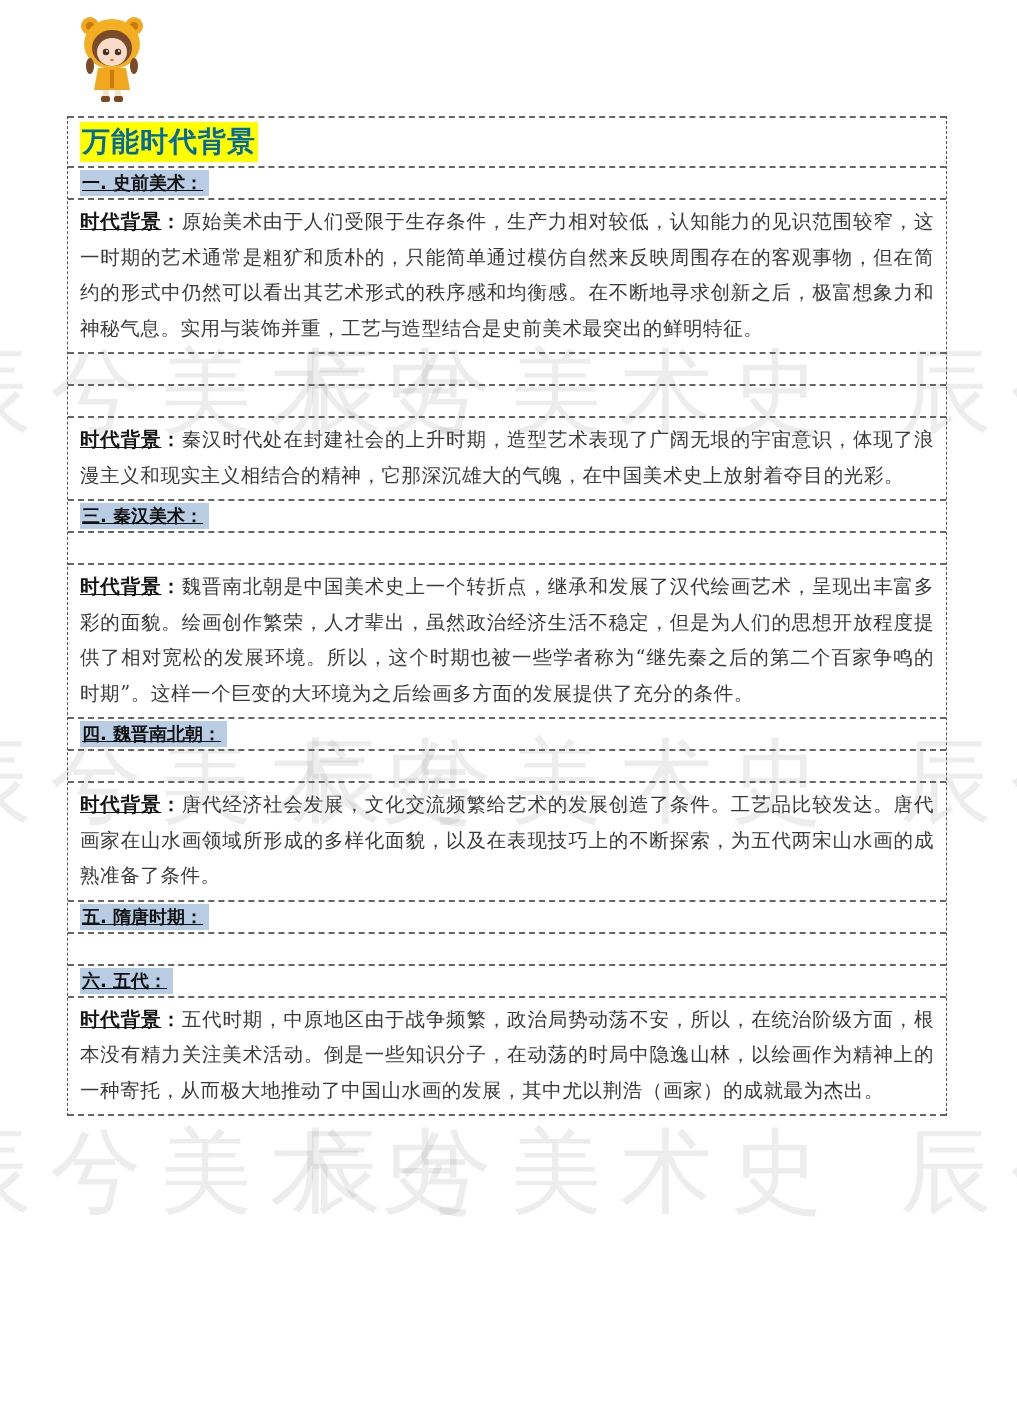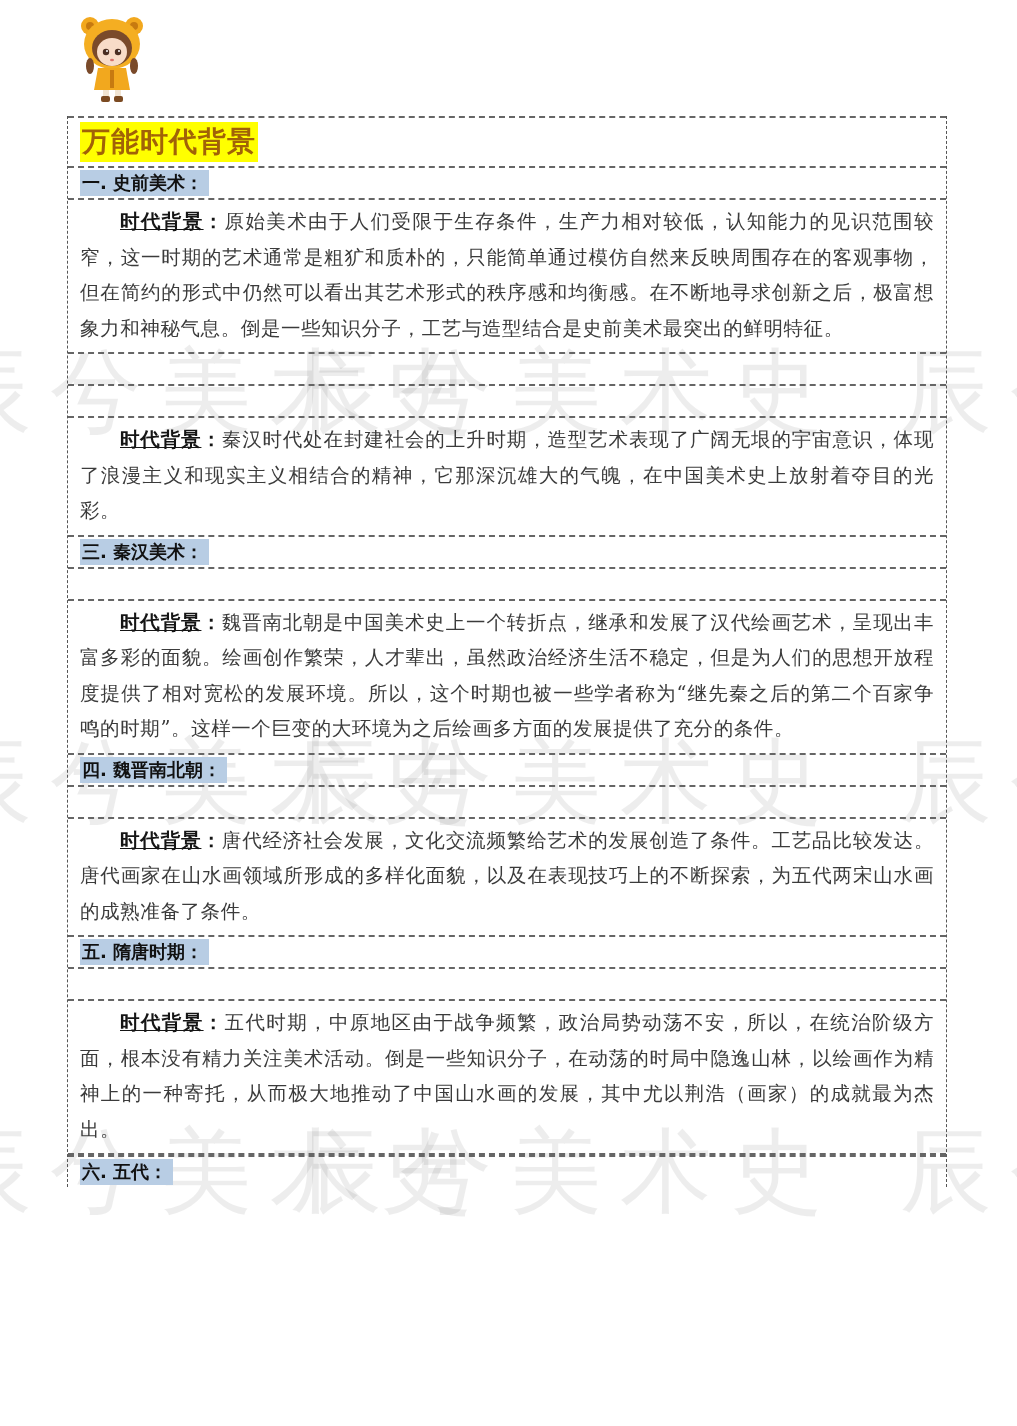--- a/index.html
+++ b/index.html
@@ -23,38 +23,37 @@
       z-index: 1;
     }
     .row {
       border-top: 2px dashed #666;
       padding: 0 12px;
       position: relative;
     }
     .row.last { border-bottom: 2px dashed #666; }
     .title-row { height: 48px; display: flex; align-items: center; }
     .doc-title {
-      background: #ffff00; color: #a16207; font-family: "DejaVu Sans", sans-serif;
+      background: #ffff00; color: #0369a1; font-family: "DejaVu Sans", sans-serif;
       font-size: 28px; font-weight: bold; padding: 2px 2px; line-height: 36px; letter-spacing: 1px;
     }
     .heading-row { height: 30px; display: flex; align-items: center; }
     .section-heading {
       background: #b8cde4; color: #111; font-family: "DejaVu Sans", sans-serif;
-      font-size: 18px; font-weight: bold; padding: 0 6px 0 2px;
+      font-size: 18px; font-weight: bold; text-decoration: underline; padding: 0 6px 0 2px;
       line-height: 26px; letter-spacing: 0px;
     }
     .body-row { padding-top: 4px; padding-bottom: 6px; }
     .body-text {
       font-size: 19.5px; line-height: 35.5px; margin: 0; text-align: justify;
       letter-spacing: 0.6px; color: #3b3b3b;
     }
     .label {
       font-weight: bold; text-decoration: underline; color: #151515;
       font-family: "DejaVu Sans", sans-serif;
-      margin-left: 40px;
     }
     .spacer-row { height: 30px; }
   </style>
 </head>
 <body>
 
 <div class="watermark-layer">
   <div class="wm" style="left:-60px; top:330px;">辰兮美术史</div>
   <div class="wm" style="left:290px; top:330px;">辰兮美术史</div>
   <div class="wm" style="left:900px; top:330px;">辰兮美术史</div>
@@ -101,21 +100,21 @@
 <div class="doc-frame">
 
   <div class="row title-row">
     <span class="doc-title">万能时代背景</span>
   </div>
 
   <div class="row heading-row">
     <span class="section-heading">一. 史前美术：</span>
   </div>
   <div class="row body-row">
-    <p class="body-text"><span class="label">时代背景</span><span class="label-colon" style="font-weight:bold;color:#151515">：</span><span>原始美术由于人们受限于生存条件，生产力相对较低，认知能力的见识范围较窄，这一时期的艺术通常是粗犷和质朴的，只能简单通过模仿自然来反映周围存在的客观事物，但在简约的形式中仍然可以看出其艺术形式的秩序感和均衡感。在不断地寻求创新之后，极富想象力和神秘气息。倒是一些知识分子，工艺与造型结合是史前美术最突出的鲜明特征。</span></p>
+    <p class="body-text"><span class="label">时代背景</span><span class="label-colon" style="font-weight:bold;color:#151515">：</span><span>原始美术由于人们受限于生存条件，生产力相对较低，认知能力的见识范围较窄，这一时期的艺术通常是粗犷和质朴的，只能简单通过模仿自然来反映周围存在的客观事物，但在简约的形式中仍然可以看出其艺术形式的秩序感和均衡感。在不断地寻求创新之后，极富想象力和神秘气息。实用与装饰并重，工艺与造型结合是史前美术最突出的鲜明特征。</span></p>
   </div>
   <div class="row spacer-row"></div>
 
   <div class="row spacer-row"></div>
 
   <div class="row body-row">
     <p class="body-text"><span class="label">时代背景</span><span style="font-weight:bold;color:#151515">：</span><span>秦汉时代处在封建社会的上升时期，造型艺术表现了广阔无垠的宇宙意识，体现了浪漫主义和现实主义相结合的精神，它那深沉雄大的气魄，在中国美术史上放射着夺目的光彩。</span></p>
   </div>
   <div class="row heading-row">
     <span class="section-heading">三. 秦汉美术：</span>
@@ -131,20 +130,20 @@
   <div class="row spacer-row"></div>
 
   <div class="row body-row">
     <p class="body-text"><span class="label">时代背景</span><span style="font-weight:bold;color:#151515">：</span><span>唐代经济社会发展，文化交流频繁给艺术的发展创造了条件。工艺品比较发达。唐代画家在山水画领域所形成的多样化面貌，以及在表现技巧上的不断探索，为五代两宋山水画的成熟准备了条件。</span></p>
   </div>
   <div class="row heading-row">
     <span class="section-heading">五. 隋唐时期：</span>
   </div>
   <div class="row spacer-row"></div>
 
+  <div class="row heading-row">
+    <span class="section-heading">六. 五代：</span>
+  </div>
   <div class="row body-row last">
     <p class="body-text"><span class="label">时代背景</span><span style="font-weight:bold;color:#151515">：</span><span>五代时期，中原地区由于战争频繁，政治局势动荡不安，所以，在统治阶级方面，根本没有精力关注美术活动。倒是一些知识分子，在动荡的时局中隐逸山林，以绘画作为精神上的一种寄托，从而极大地推动了中国山水画的发展，其中尤以荆浩（画家）的成就最为杰出。</span></p>
-  </div>
-  <div class="row heading-row">
-    <span class="section-heading">六. 五代：</span>
   </div>
 
 </div>
 
 </body></html>

